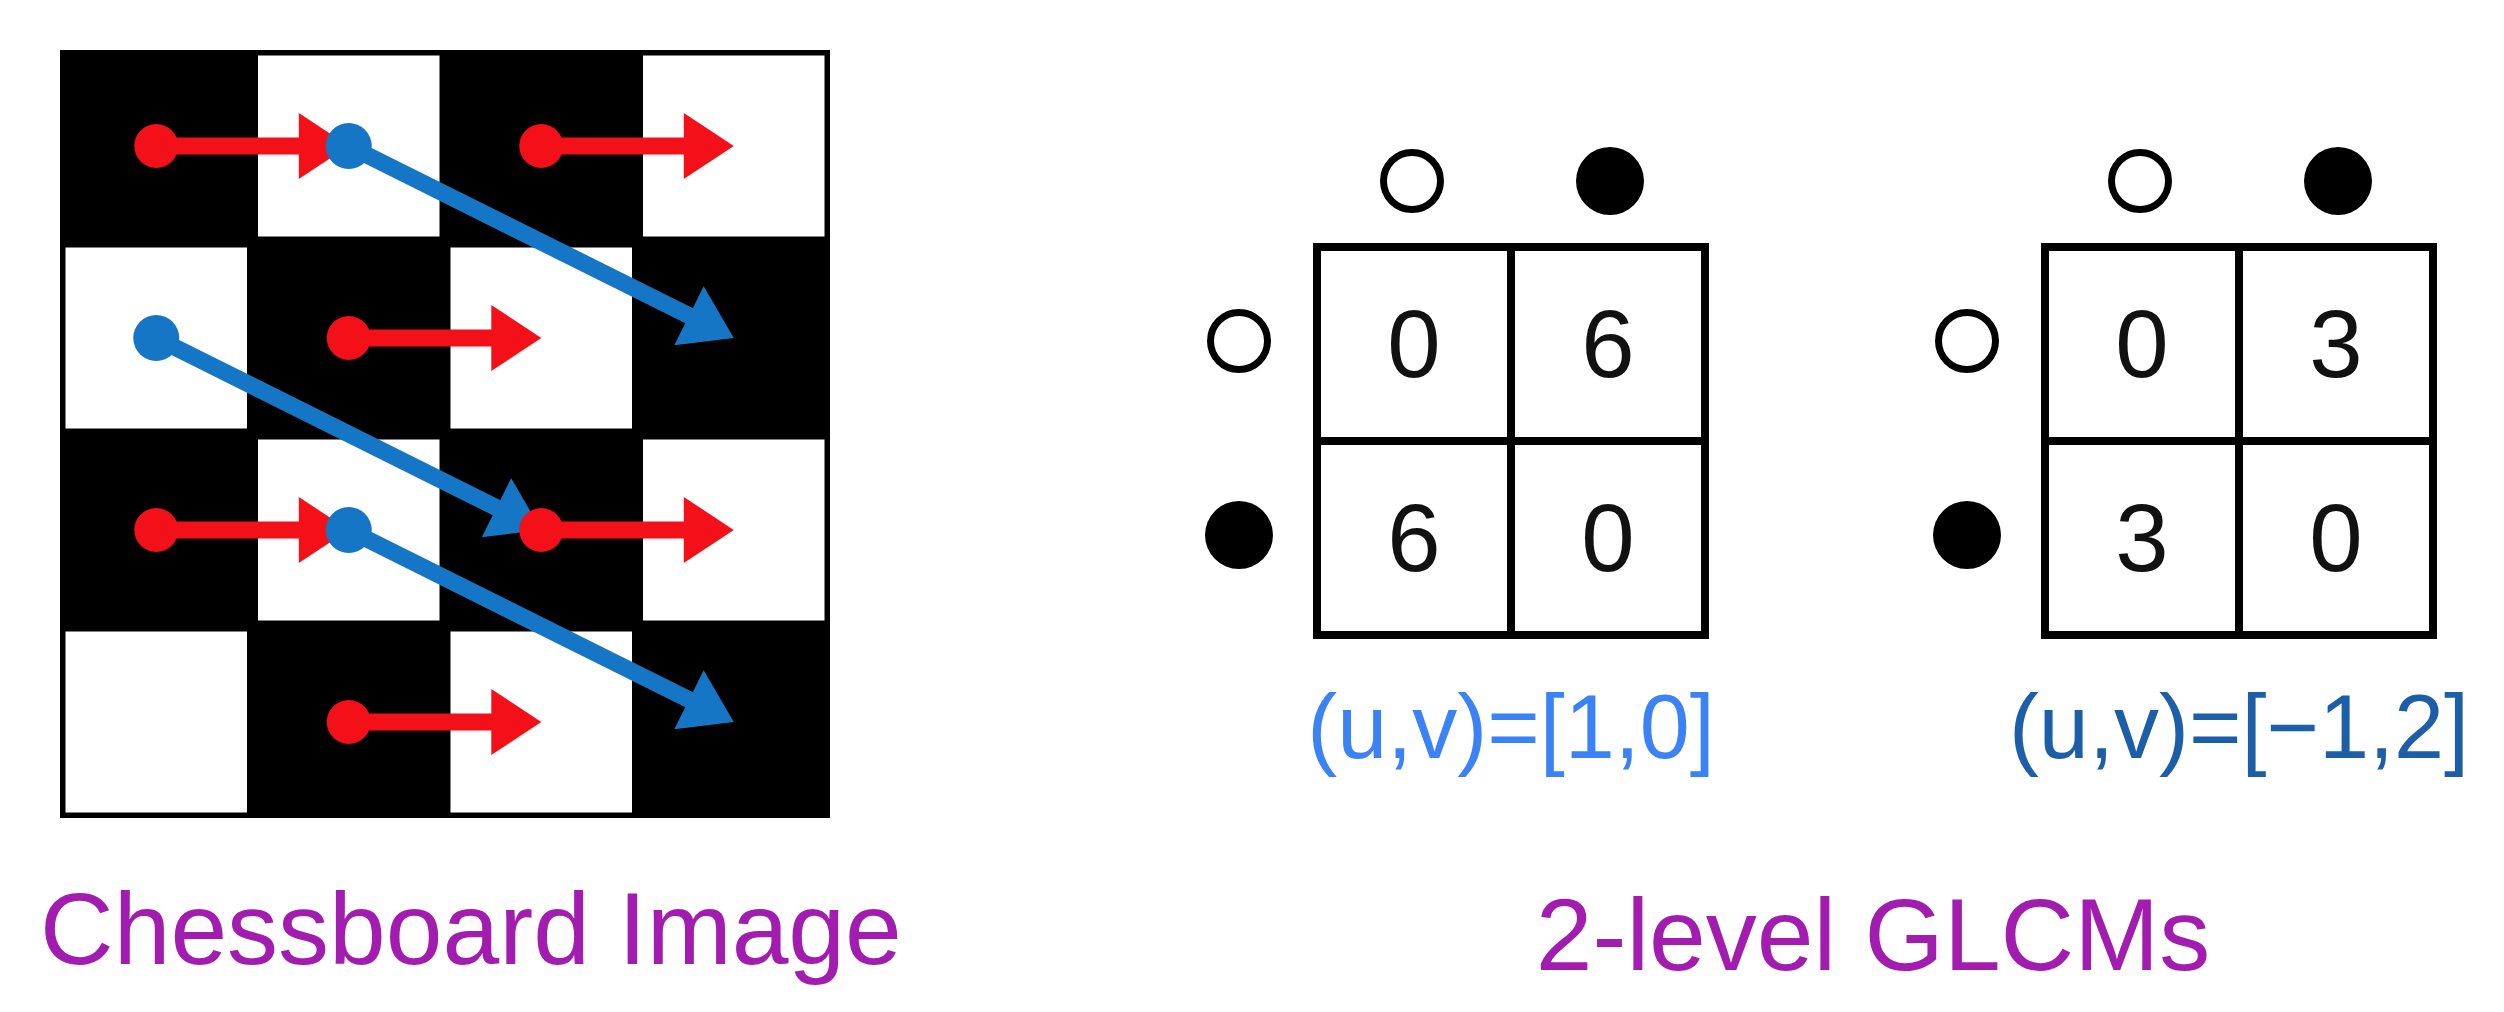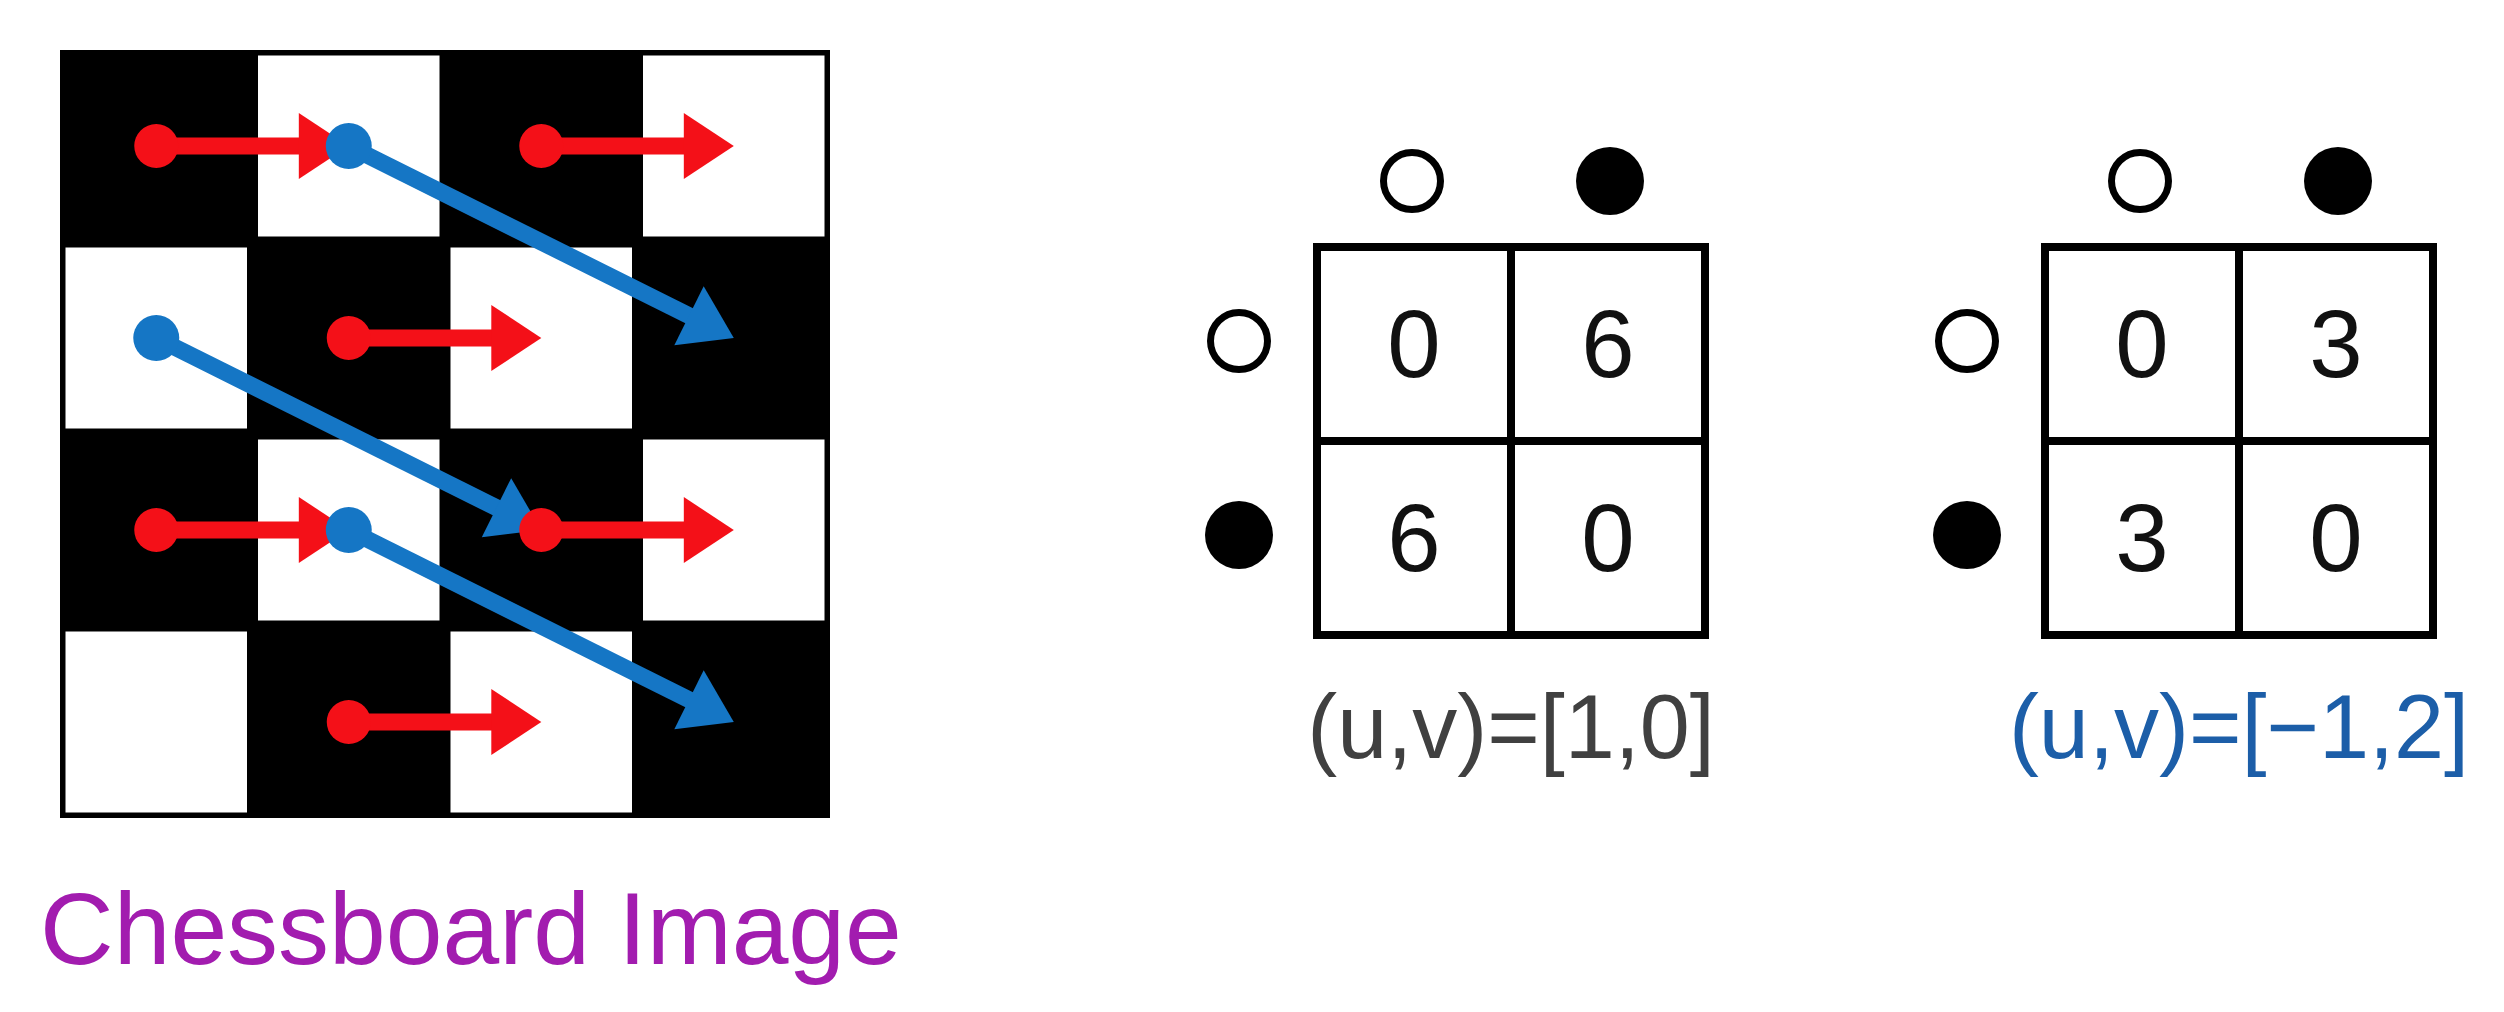--- a/index.html
+++ b/index.html
@@ -119,30 +119,31 @@
   <div class="circle-open" style="left:1207px;top:309px;"></div>
   <div class="circle-filled" style="left:1205px;top:501px;"></div>
 
   <div class="matrix" style="left:1313px;top:243px;">
     <div class="mcell">0</div>
     <div class="mcell">6</div>
     <div class="mcell">6</div>
     <div class="mcell">0</div>
   </div>
 
-  <div class="uv-label" style="left: 1211px; top: 676px; color: #404040;">(u,v)=[1,0]</div>
+  <div class="uv-label" style="left: 1211px; top: 676px; color: #3b82f6;">(u,v)=[1,0]</div>
 
   <div class="circle-open" style="left:2108px;top:149px;"></div>
   <div class="circle-filled" style="left:2304px;top:147px;"></div>
   <div class="circle-open" style="left:1935px;top:309px;"></div>
   <div class="circle-filled" style="left:1933px;top:501px;"></div>
 
   <div class="matrix" style="left:2041px;top:243px;">
     <div class="mcell">0</div>
     <div class="mcell">3</div>
     <div class="mcell">3</div>
     <div class="mcell">0</div>
   </div>
 
   <div class="uv-label" style="left: 1939px; top: 676px; color: rgb(28, 94, 168);">(u,v)=[−1,2]</div>
 
+  <div class="caption" style="left:1373px;top:874px;width:1000px;">2-level GLCMs</div>
 
 </div>
 
 </body></html>

